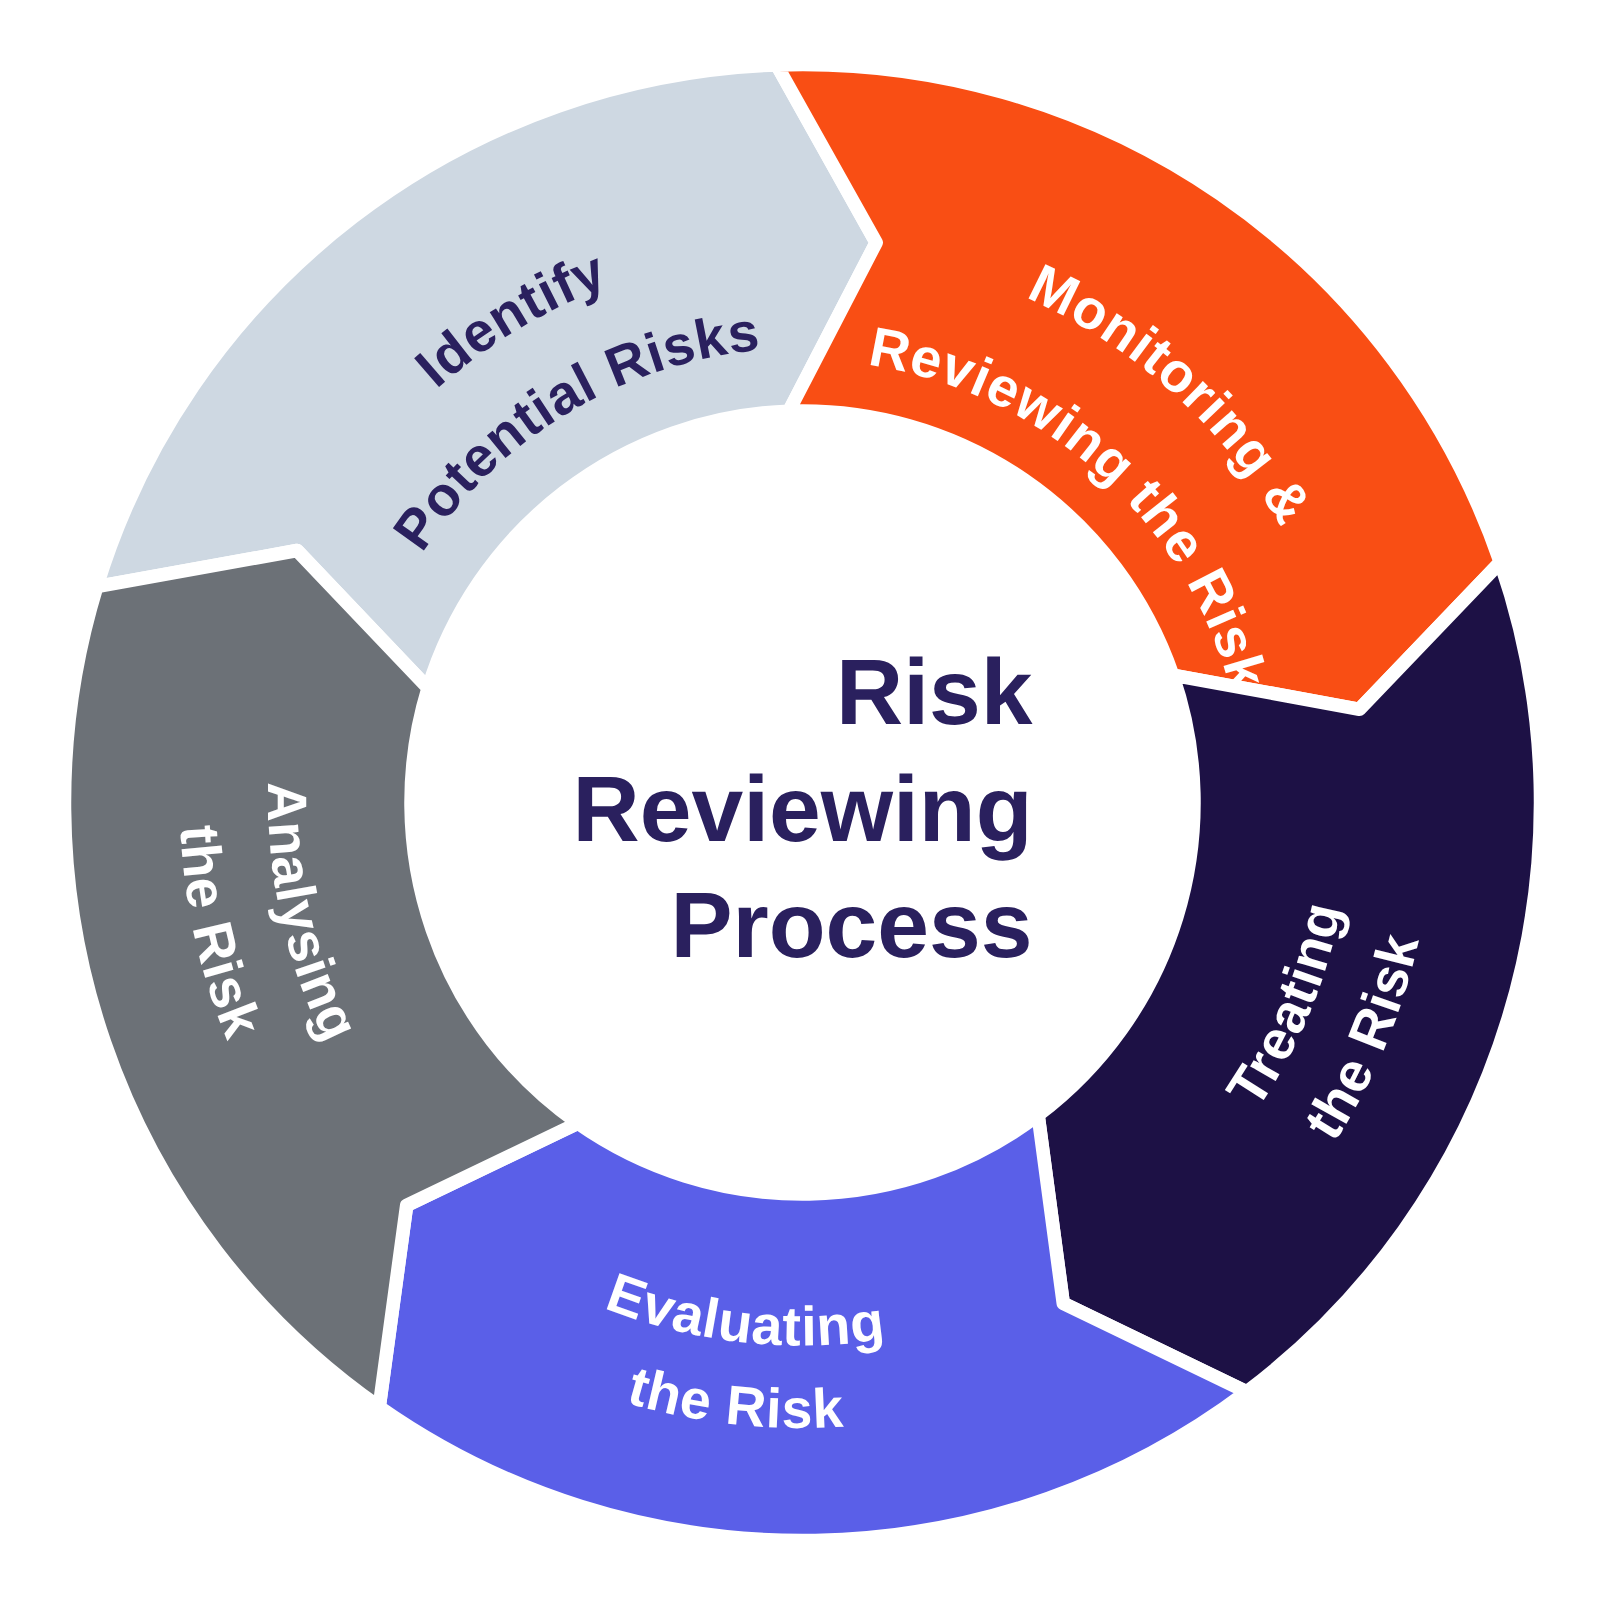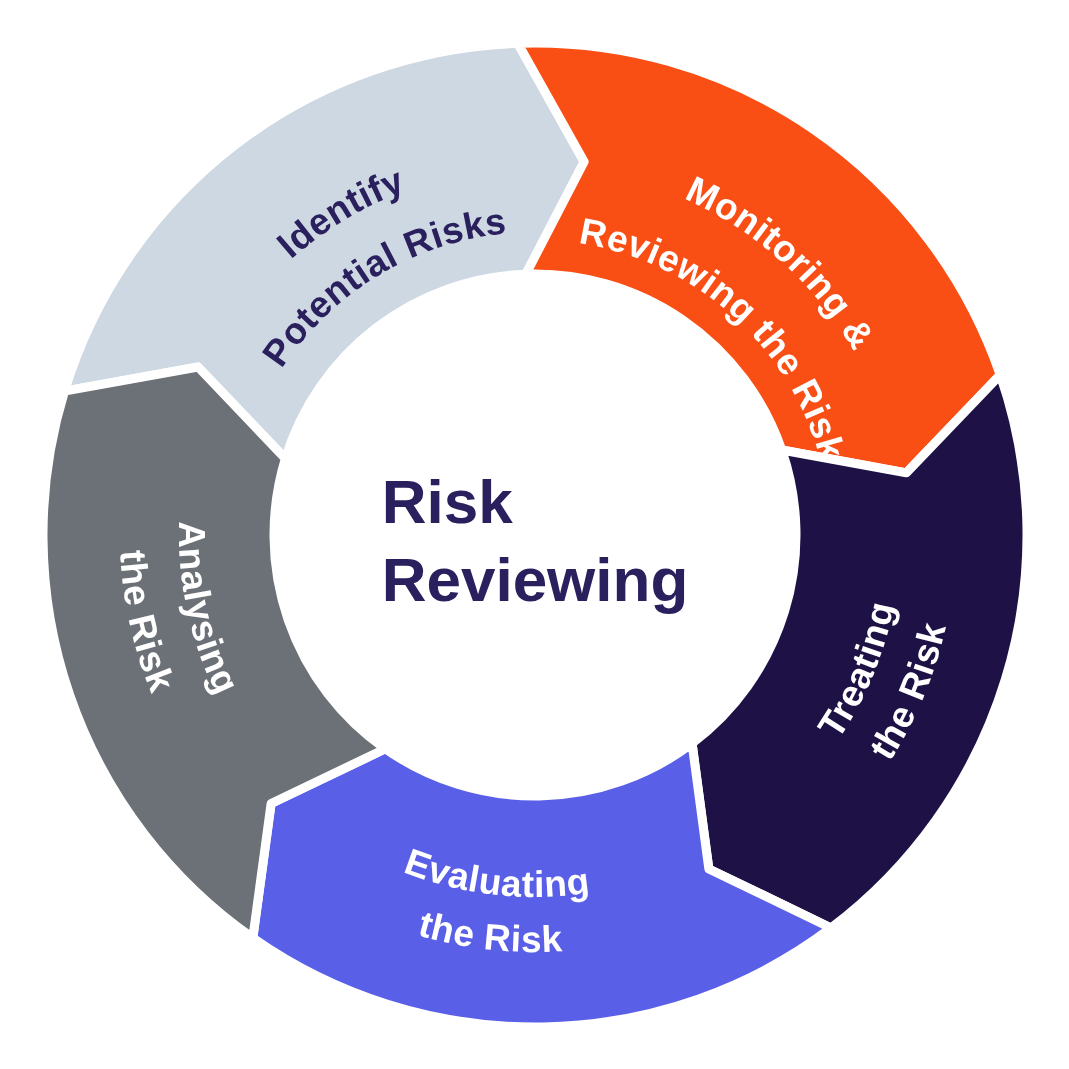--- a/index.html
+++ b/index.html
@@ -16,21 +16,21 @@
   }
   .canvas svg { position: absolute; left: 0; top: 0; }
   .ring-label {
     font-weight: 700;
     letter-spacing: 0.5px;
   }
   .title {
     position: absolute;
     left: 535px; top: 540px;
     transform: translate(-50%, -50%);
-    text-align: left;
+    text-align: right;
     font-size: 62px;
     font-weight: 700;
     line-height: 1.25;
     letter-spacing: 0px;
     white-space: nowrap;
   }
 </style>
 </head>
 <body>
 
@@ -65,14 +65,15 @@
         <text class="ring-label" font-size="37" fill="#FFFFFF"><textPath href="#lp-3-0" xlink:href="#lp-3-0" startOffset="50%" text-anchor="middle">Evaluating</textPath></text>
         <text class="ring-label" font-size="37" fill="#FFFFFF"><textPath href="#lp-3-1" xlink:href="#lp-3-1" startOffset="50%" text-anchor="middle">the Risk</textPath></text>
         <text class="ring-label" font-size="37" fill="#FFFFFF"><textPath href="#lp-4-0" xlink:href="#lp-4-0" startOffset="50%" text-anchor="middle">Analysing</textPath></text>
         <text class="ring-label" font-size="37" fill="#FFFFFF"><textPath href="#lp-4-1" xlink:href="#lp-4-1" startOffset="50%" text-anchor="middle">the Risk</textPath></text>
       </g>
   </svg>
 
   <div class="title" id="diagram-title" style="color: rgb(42, 32, 94);">
     <div>Risk</div>
     <div>Reviewing</div>
+    <div>Process</div>
   </div>
 </div>
 
 </body></html>

